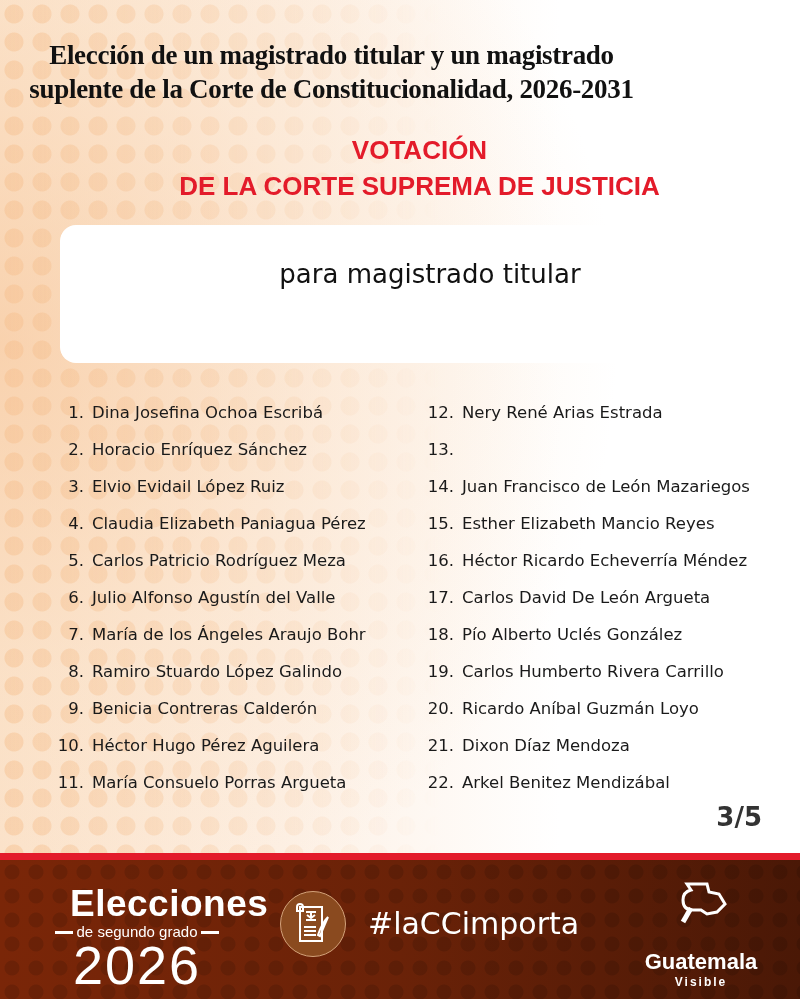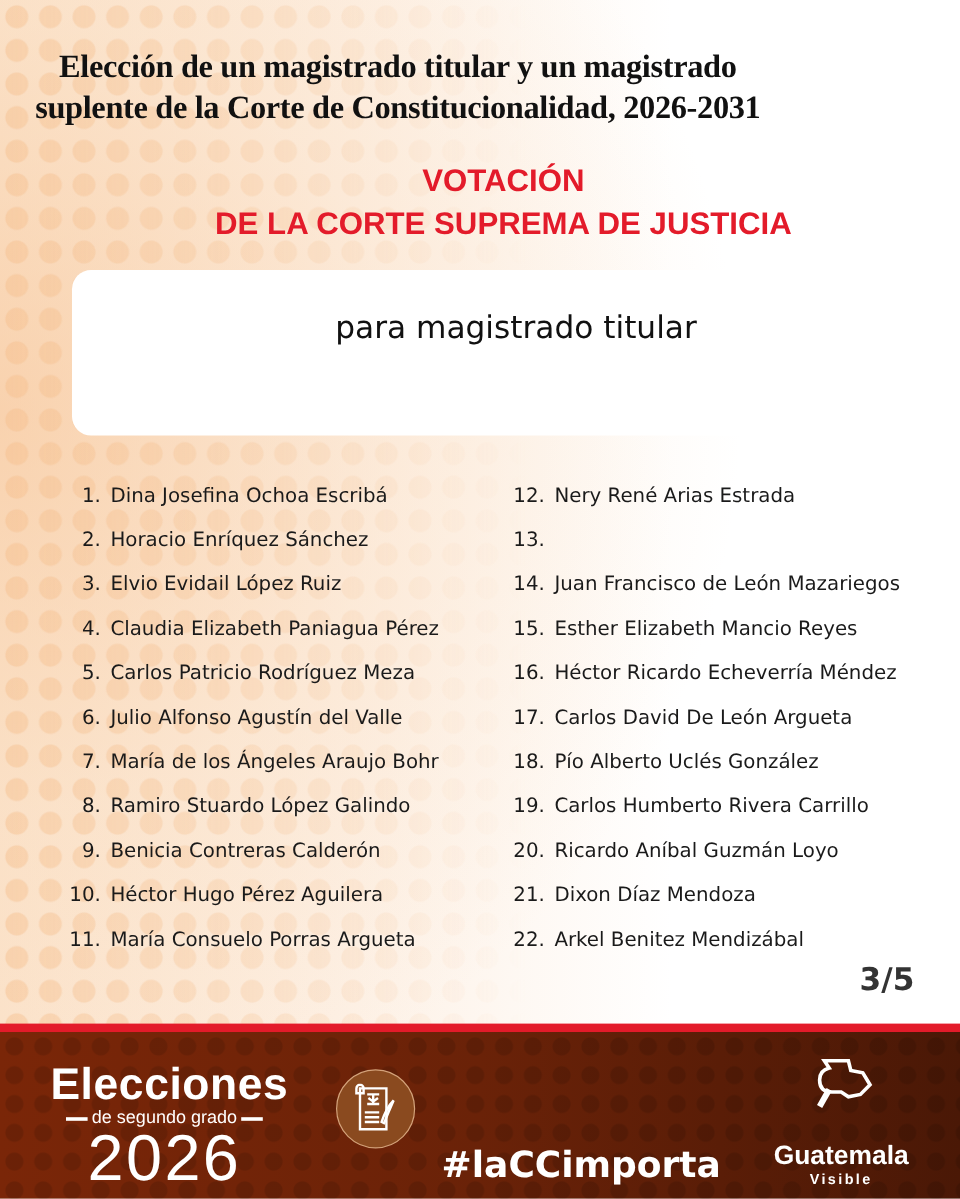--- a/index.html
+++ b/index.html
@@ -75,35 +75,35 @@
   }
   .footer-dots {
     position: absolute; inset: 0;
     background-image: radial-gradient(circle, rgba(0,0,0,0.12) 7px, transparent 8px);
     background-size: 24px 24px;
   }
   .logo-left {
     position: absolute; left: 42px; top: 24px; width: 190px;
     color: #fff; text-align: center;
   }
-  .logo-elecciones { font-weight: bold; font-size: 37px; line-height: 40px; letter-spacing: 0.5px; }
+  .logo-elecciones { font-weight: bold; font-size: 37px; line-height: 40px; letter-spacing: 0.5px; margin-left: 28px; }
   .logo-grado { display: flex; align-items: center; justify-content: center; gap: 4px; font-weight: normal; font-size: 15px; line-height: 16px; }
   .logo-grado .dash { width: 18px; height: 3px; background: #fff; }
   .logo-year { font-weight: normal; font-size: 54px; line-height: 50px; letter-spacing: 2px; }
   .icon-circle {
     position: absolute; left: 280px; top: 891px; width: 66px; height: 66px;
     border-radius: 50%;
     background: #8a4a1f;
     border: 1.5px solid #d3a27a;
     display: flex; align-items: center; justify-content: center;
   }
   .hashtag {
     position: absolute; left: 368px; top: 906px;
     font-family: "DejaVu Sans", sans-serif;
-    font-weight: bold; font-size: 30px; color: #fff; margin-top: 48px;
+    font-weight: normal; font-size: 30px; color: #fff;
   }
   .logo-right {
     position: absolute; left: 636px; top: 880px; width: 130px;
     color: #fff; text-align: center;
   }
   .gt-name { font-weight: bold; font-size: 22px; line-height: 26px; margin-top: 13px; }
   .gt-sub { font-size: 12px; letter-spacing: 2px; font-weight: bold; line-height: 14px; }
 </style>
 </head>
 <body>

